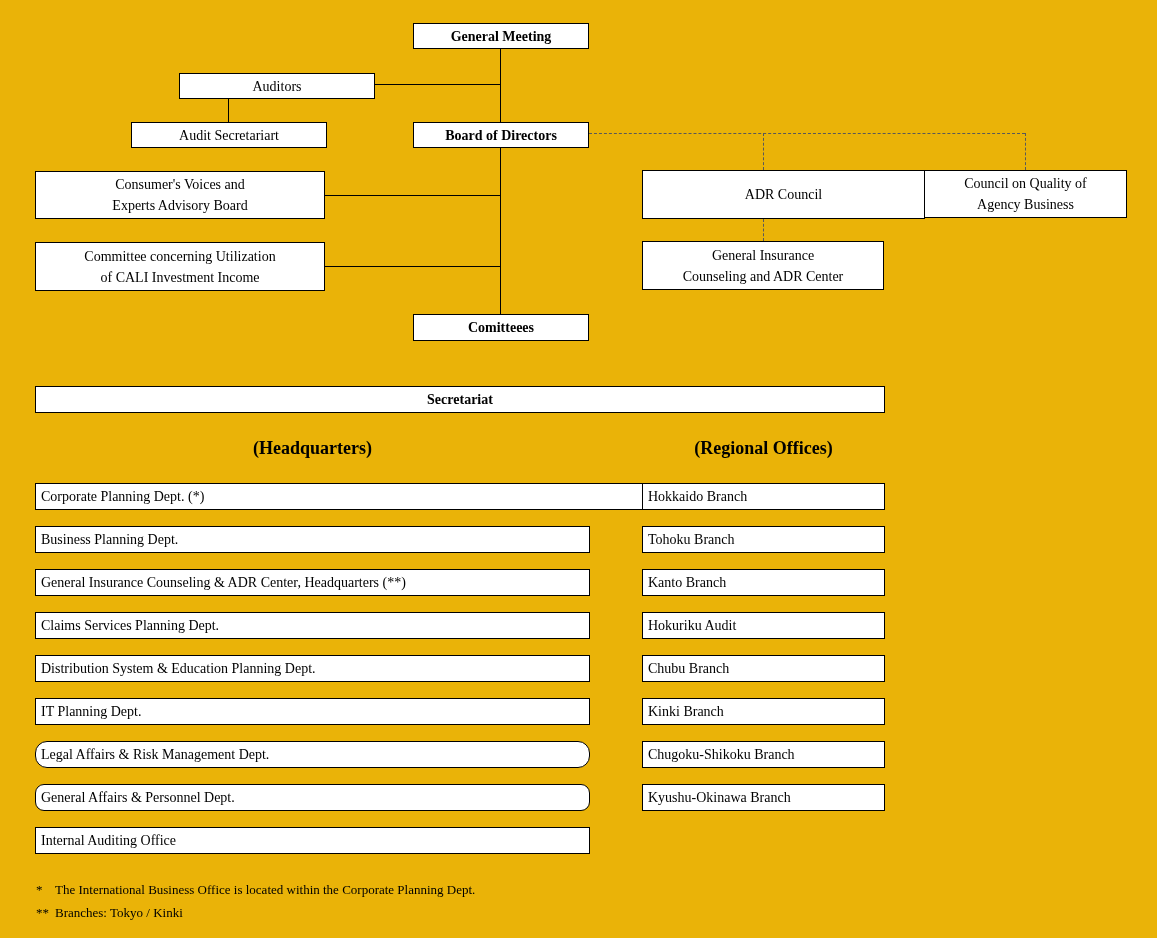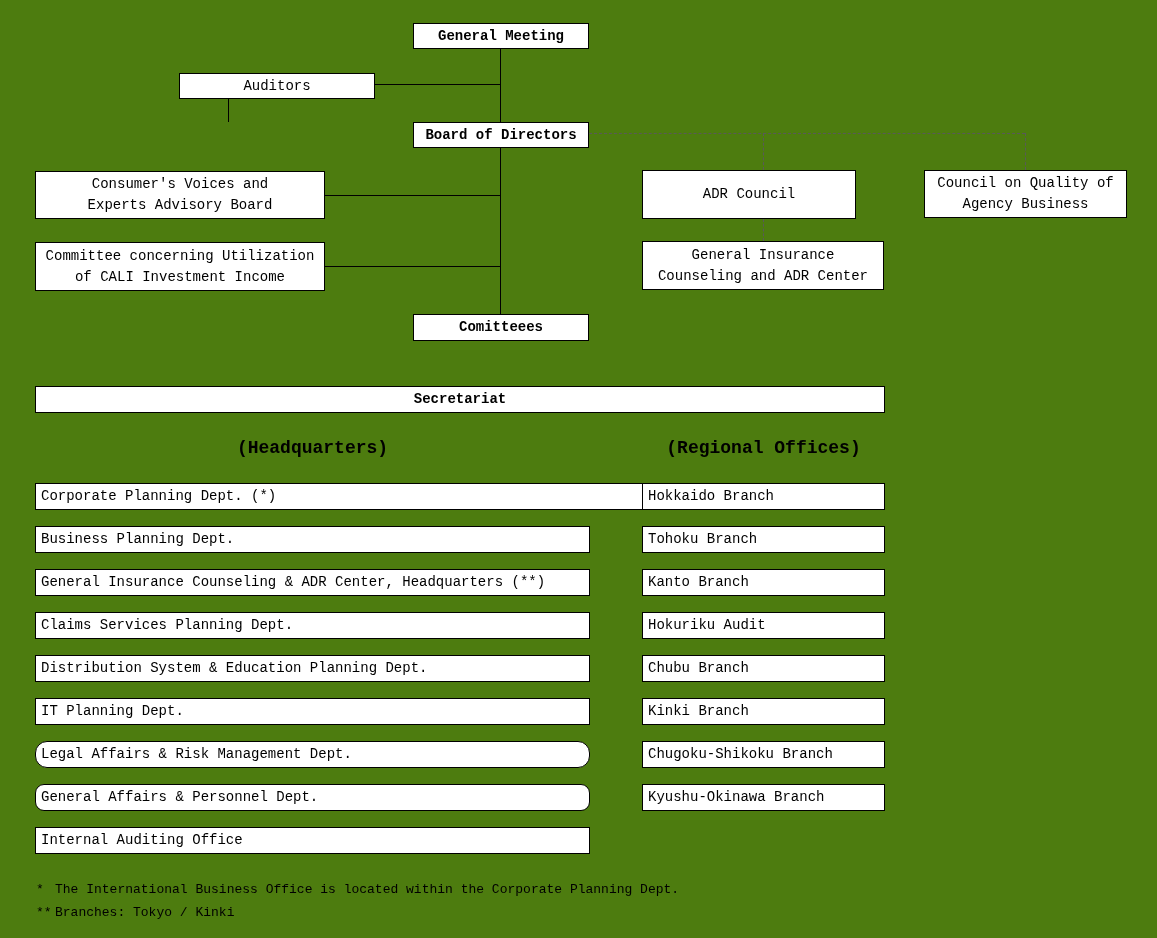--- a/index.html
+++ b/index.html
@@ -1,21 +1,21 @@
 <!DOCTYPE html>
 <html><head>
 <meta charset="utf-8">
 <style>
   html, body { margin: 0; padding: 0; background: #ffffff; }
   #canvas {
     position: relative;
     width: 1157px;
     height: 938px;
-    background: #4d7c0f;
-    font-family: Liberation Mono, monospace;
+    background: #eab308;
+    font-family: Liberation Serif, serif;
     color: #000000;
     overflow: hidden;
   }
   .box {
     position: absolute;
     box-sizing: border-box;
     border: 1px solid #000000;
     background: #ffffff;
     display: flex;
     align-items: center;
@@ -78,27 +78,28 @@
 
   <div class="dhline" style="left:589px; top:133px; width:436px;"></div>
   <div class="dvline" style="left:763px;  top:133px; height:37px;"></div>
   <div class="dvline" style="left:1025px; top:133px; height:37px;"></div>
   <div class="dvline" style="left:763px;  top:219px; height:22px;"></div>
 
   <div class="box bold" style="left:413px; top:23px;  width:176px; height:26px;">General Meeting</div>
 
   <div class="box" style="left:131px; top:73px; width:196px; height:26px;margin-left:48px;">Auditors</div>
 
+  <div class="box" style="left:131px; top:122px; width:196px; height:26px;">Audit Secretariart</div>
 
   <div class="box bold" style="left:413px; top:122px; width:176px; height:26px;">Board of Directors</div>
 
   <div class="box" style="left:35px; top:171px; width:290px; height:48px;">Consumer's Voices and
 Experts Advisory Board</div>
 
-  <div class="box" style="left:642px; top:170px; width:214px; height:49px;">ADR Council</div>
+  <div class="box" style="left:642px; top:170px; width:283px; height:49px;">ADR Council</div>
 
   <div class="box" style="left:924px; top:170px; width:203px; height:48px;">Council on Quality of
 Agency Business</div>
 
   <div class="box" style="left:35px; top:242px; width:290px; height:49px;">Committee concerning Utilization
 of CALI Investment Income</div>
 
   <div class="box" style="left:642px; top:241px; width:242px; height:49px;">General Insurance
 Counseling and ADR Center</div>
 

